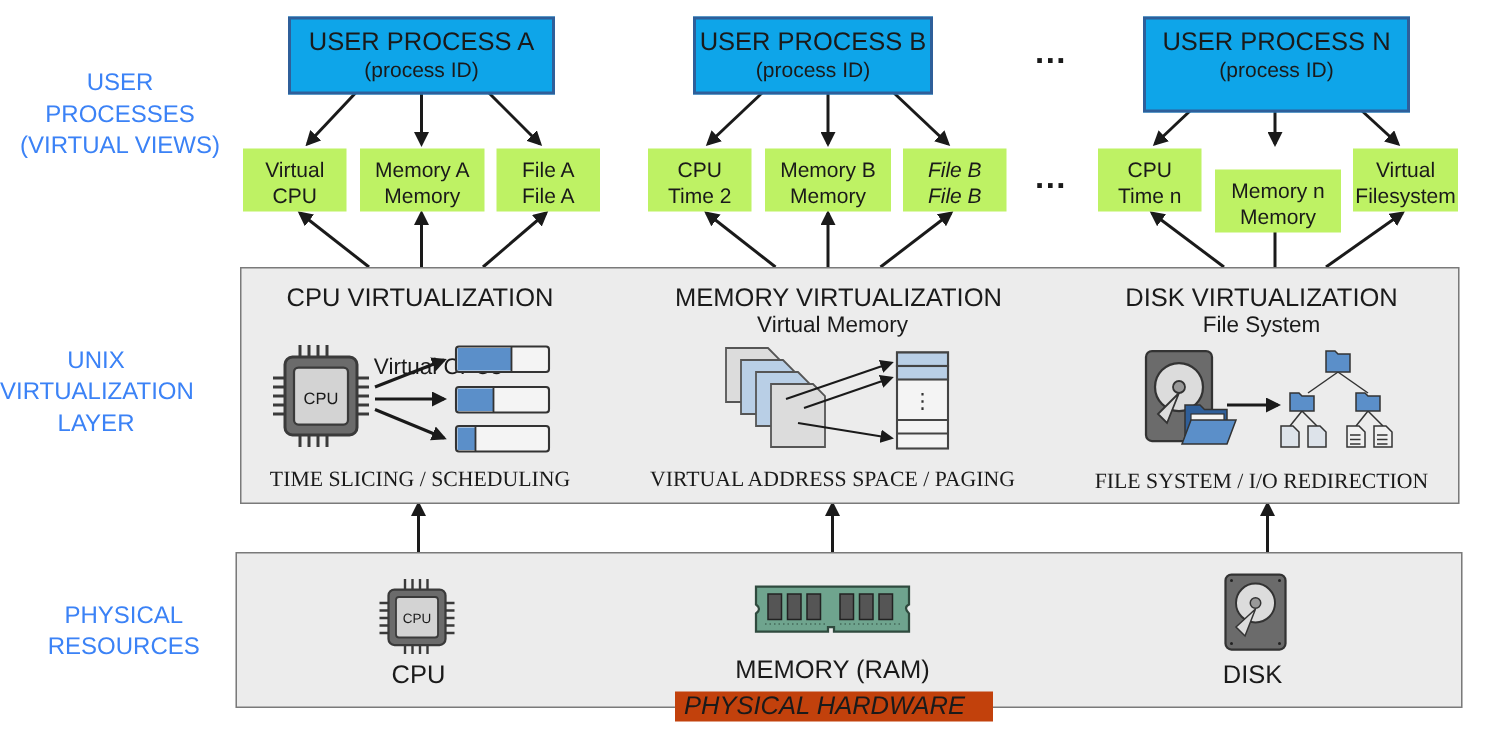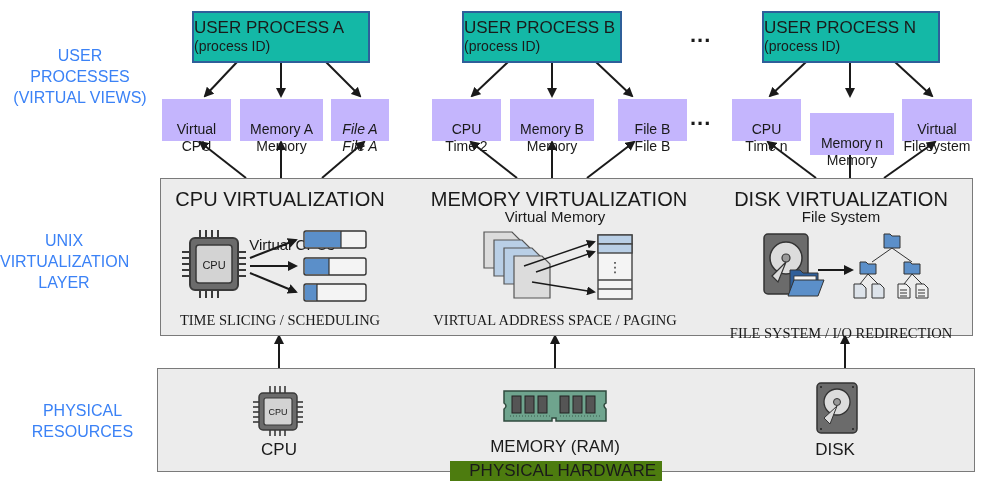--- a/index.html
+++ b/index.html
@@ -1,32 +1,32 @@
 <!DOCTYPE html>
 <html><head>
 <meta charset="utf-8">
 <style>
   html, body { margin: 0; padding: 0; background: #ffffff; }
   body { width: 1000px; height: 488px; position: relative; overflow: hidden;
          font-family: "Liberation Sans", sans-serif; color: #1a1a1a; }
   .abs { position: absolute; }
   .row-label { position: absolute; text-align: center; font-size: 16px; line-height: 21px; color: #3b82f6; white-space: pre-line; }
-  .proc-box { position: absolute; background: #14b8a6; border: 2px solid #2f5f9a; box-sizing: border-box;
-              text-align: left; }
+  .proc-box { position: absolute; background: #0ea5e9; border: 2px solid #2f5f9a; box-sizing: border-box;
+              text-align: center; }
   .proc-title { font-size: 17px; line-height: 20px; margin-top: 5px; }
   .proc-sub { font-size: 14px; line-height: 17px; }
-  .view-box { position: absolute; background: #c4b5fd; box-sizing: border-box; text-align: center;
-              font-size: 14px; line-height: 17px; padding-top: 22px; white-space: pre-line; }
+  .view-box { position: absolute; background: #bef264; box-sizing: border-box; text-align: center;
+              font-size: 14px; line-height: 17px; padding-top: 6px; white-space: pre-line; }
   .ellipsis { position: absolute; font-size: 22px; font-weight: bold; letter-spacing: 1px; line-height: 20px; }
   .layer-box { position: absolute; background: #ececec; border: 1.5px solid #7a7a7a; box-sizing: border-box; }
-  .sec-title { position: absolute; text-align: center; font-size: 20px; line-height: 20px; }
+  .sec-title { position: absolute; text-align: center; font-size: 17px; line-height: 20px; }
   .sec-sub { position: absolute; text-align: center; font-size: 15px; line-height: 18px; }
   .sec-foot { position: absolute; text-align: center; font-size: 14.5px; line-height: 18px; font-family: Liberation Serif, serif; }
   .res-label { position: absolute; text-align: center; font-size: 17px; line-height: 20px; }
-  .hw-label { position: absolute; background: #4d7c0f; font-size: 17px; line-height: 20px; padding: 0 6px; text-align: right; }
+  .hw-label { position: absolute; background: #c2410c; font-size: 17px; line-height: 20px; padding: 0 6px; text-align: left; font-style: italic; }
   svg.overlay { position: absolute; left: 0; top: 0; pointer-events: none; }
 </style>
 </head>
 <body>
 
 <div class="row-label" style="left:0; top:45px; width:160px;">USER
 PROCESSES
 (VIRTUAL VIEWS)</div>
 <div class="row-label" style="left:0; top:230px; width:128px;">UNIX
 VIRTUALIZATION
@@ -73,40 +73,40 @@
 </svg>
 
 <div class="proc-box" style="left:192px; top:11px; width:178px; height:52px;">
   <div class="proc-title">USER PROCESS A</div>
   <div class="proc-sub">(process ID)</div>
 </div>
 <div class="proc-box" style="left:462px; top:11px; width:160px; height:52px;">
   <div class="proc-title">USER PROCESS B</div>
   <div class="proc-sub">(process ID)</div>
 </div>
-<div class="proc-box" style="left:762px; top:11px; width:178px; height:52px;">
+<div class="proc-box" style="left:762px; top:11px; width:178px; height:64px;">
   <div class="proc-title">USER PROCESS N</div>
   <div class="proc-sub">(process ID)</div>
 </div>
 
 <div class="ellipsis" style="left:690px; top:25px;">...</div>
 <div class="ellipsis" style="left:690px; top:108px;">...</div>
 
 <div class="view-box" style="left:162px; top:99px; width:69px; height:42px;">Virtual
 CPU</div>
 <div class="view-box" style="left:240px; top:99px; width:83px; height:42px;">Memory A
 Memory</div>
-<div class="view-box" style="left:331px; top:99px; width:58px; height:42px;font-style:italic;">File A
+<div class="view-box" style="left:331px; top:99px; width:69px; height:42px;">File A
 File A</div>
 
 <div class="view-box" style="left:432px; top:99px; width:69px; height:42px;">CPU
 Time 2</div>
 <div class="view-box" style="left:510px; top:99px; width:84px; height:42px;">Memory B
 Memory</div>
-<div class="view-box" style="left:618px; top:99px; width:69px; height:42px;">File B
+<div class="view-box" style="left:602px; top:99px; width:69px; height:42px;font-style:italic;">File B
 File B</div>
 
 <div class="view-box" style="left:732px; top:99px; width:69px; height:42px;">CPU
 Time n</div>
 <div class="view-box" style="left:810px; top:113px; width:84px; height:42px;">Memory n
 Memory</div>
 <div class="view-box" style="left:902px; top:99px; width:70px; height:42px;">Virtual
 Filesystem</div>
 
 <div class="layer-box" style="left:160px; top:178px; width:813px; height:158px;"></div>
@@ -228,21 +228,21 @@
     <path d="M138,54 L146,54 L150,58 L150,68 L138,68 Z" fill="#f0f0f0"></path>
     <path d="M156,54 L164,54 L168,58 L168,68 L156,68 Z" fill="#f0f0f0"></path>
     <line x1="140" y1="60" x2="147" y2="60"></line>
       <line x1="140" y1="63" x2="147" y2="63"></line>
       <line x1="140" y1="66" x2="147" y2="66"></line>
     <line x1="158" y1="60" x2="165" y2="60"></line>
       <line x1="158" y1="63" x2="165" y2="63"></line>
       <line x1="158" y1="66" x2="165" y2="66"></line>
   </g>
 </svg>
-<div class="sec-foot" style="left:710px; top:324px; width:262px;">FILE SYSTEM / I/O REDIRECTION</div>
+<div class="sec-foot" style="left:710px; top:312px; width:262px;">FILE SYSTEM / I/O REDIRECTION</div>
 
 <div class="layer-box" style="left:157px; top:368px; width:818px; height:104px;"></div>
 
 <svg class="abs" style="left:251px; top:384px;" width="56" height="56">
   <g stroke="#3a3a3a" stroke-width="1.6">
     <line x1="19" y1="2" x2="19" y2="10"></line>
       <line x1="24" y1="2" x2="24" y2="10"></line>
       <line x1="29" y1="2" x2="29" y2="10"></line>
       <line x1="34" y1="2" x2="34" y2="10"></line>
     <line x1="19" y1="44" x2="19" y2="52"></line>

